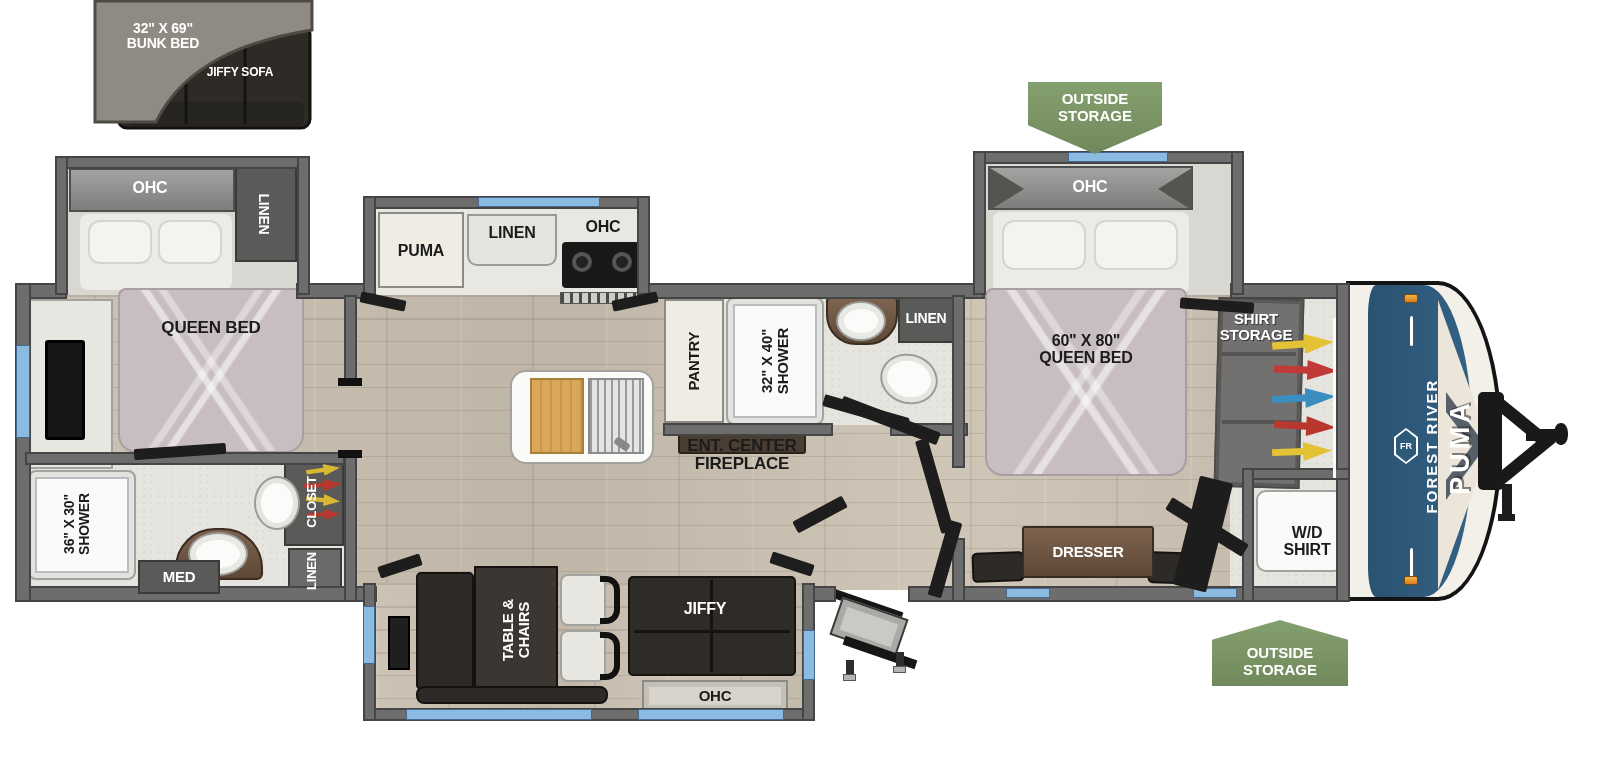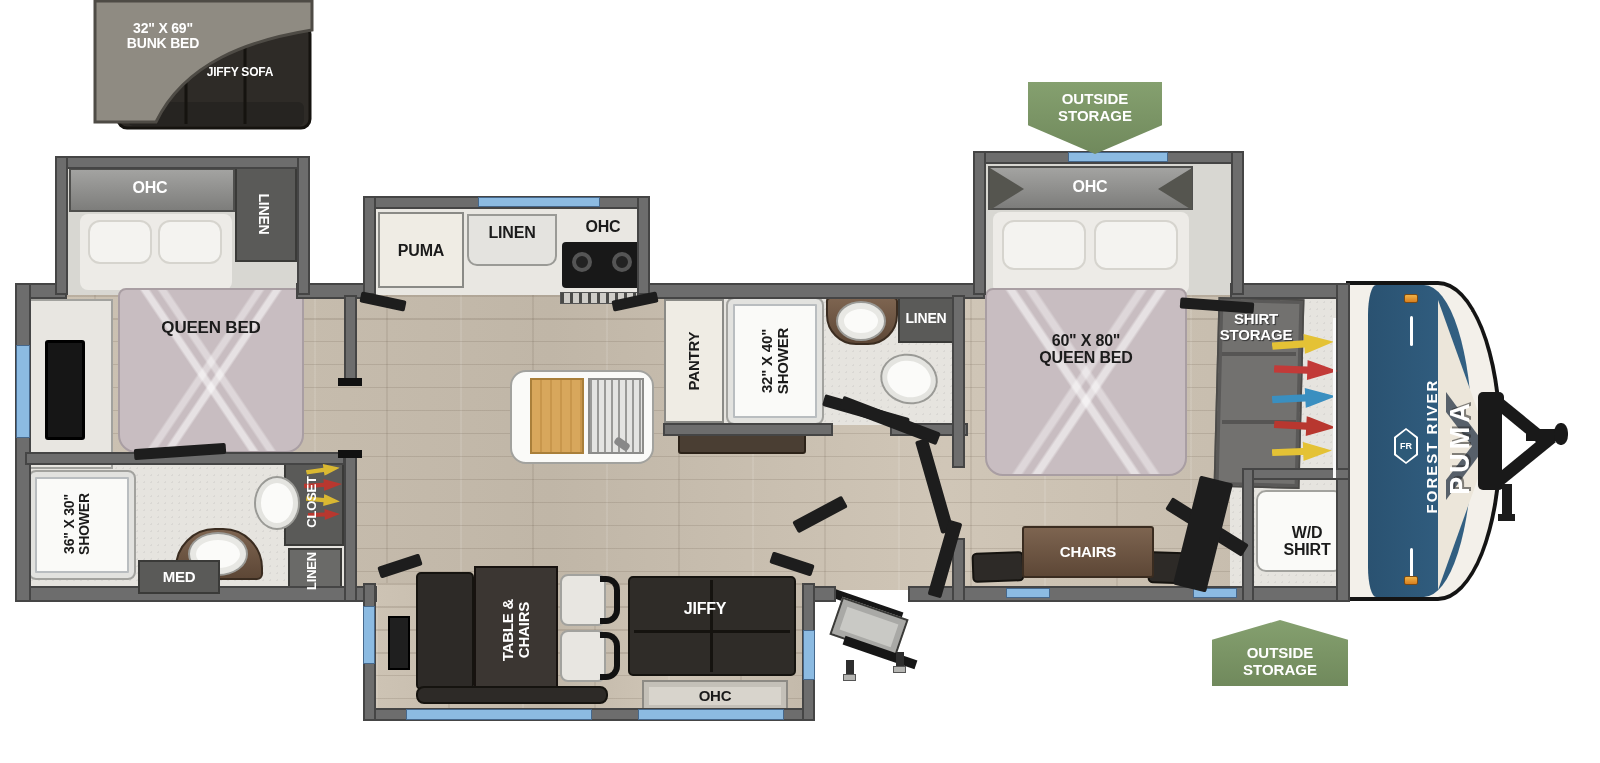--- a/index.html
+++ b/index.html
@@ -253,28 +253,30 @@
   <div class="lbl w" style="left:140px;top:566px;width:78px;height:22px;font-size:15px;">MED</div>
   <div class="lbl w rot" style="left:274px;top:494px;width:76px;height:16px;font-size:13px;">CLOSET</div>
   <div class="lbl w rot" style="left:285px;top:563px;width:54px;height:16px;font-size:13px;">LINEN</div>
   <div class="lbl" style="left:378px;top:240px;width:86px;height:22px;font-size:16px;">PUMA</div>
   <div class="lbl" style="left:467px;top:222px;width:90px;height:22px;font-size:16px;">LINEN</div>
   <div class="lbl" style="left:565px;top:216px;width:76px;height:22px;font-size:16px;">OHC</div>
   <div class="lbl rot" style="left:642px;top:352px;width:104px;height:18px;font-size:15px;">PANTRY</div>
   <div class="lbl rot" style="left:719px;top:344px;width:112px;height:34px;font-size:15px;">32" X 40"
 SHOWER</div>
   <div class="lbl w" style="left:896px;top:308px;width:60px;height:20px;font-size:14px;">LINEN</div>
+  <div class="lbl" style="left:636px;top:430px;width:212px;height:50px;font-size:17px;">ENT. CENTER
+FIREPLACE</div>
   <div class="lbl w rot" style="left:460px;top:613px;width:112px;height:34px;font-size:15px;">TABLE &amp;
 CHAIRS</div>
   <div class="lbl w" style="left:640px;top:598px;width:130px;height:22px;font-size:16px;">JIFFY</div>
   <div class="lbl" style="left:650px;top:684px;width:130px;height:24px;font-size:15px;">OHC</div>
   <div class="lbl w" style="left:1038px;top:174px;width:104px;height:26px;font-size:16px;">OHC</div>
   <div class="lbl" style="left:1008px;top:328px;width:156px;height:42px;font-size:16px;">60" X 80"
 QUEEN BED</div>
   <div class="lbl w" style="left:1212px;top:306px;width:88px;height:42px;font-size:15px;text-shadow:1px 1px 1px #333;">SHIRT
 STORAGE</div>
-  <div class="lbl w" style="left:1026px;top:540px;width:124px;height:24px;font-size:15px;">CHAIRS</div>
+  <div class="lbl w" style="left:1026px;top:540px;width:124px;height:24px;font-size:15px;">DRESSER</div>
   <div class="lbl" style="left:1272px;top:518px;width:70px;height:46px;font-size:16px;">W/D
 SHIRT</div>
   <div class="lbl w rot" style="left:1326px;top:435px;width:212px;height:22px;font-size:15px;letter-spacing:2px;z-index:5;">FOREST RIVER</div>
   <div class="lbl w rot" style="left:1394px;top:431px;width:132px;height:32px;font-size:27px;letter-spacing:4px;text-shadow:2px 2px 0 rgba(40,40,40,.55);z-index:5;">PUMA</div>
 
 </div>
 
 </body></html>

